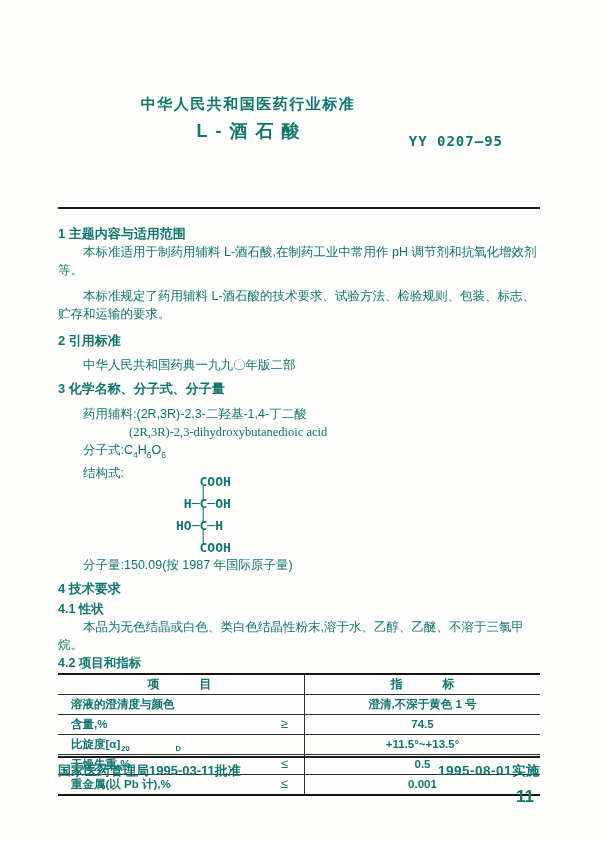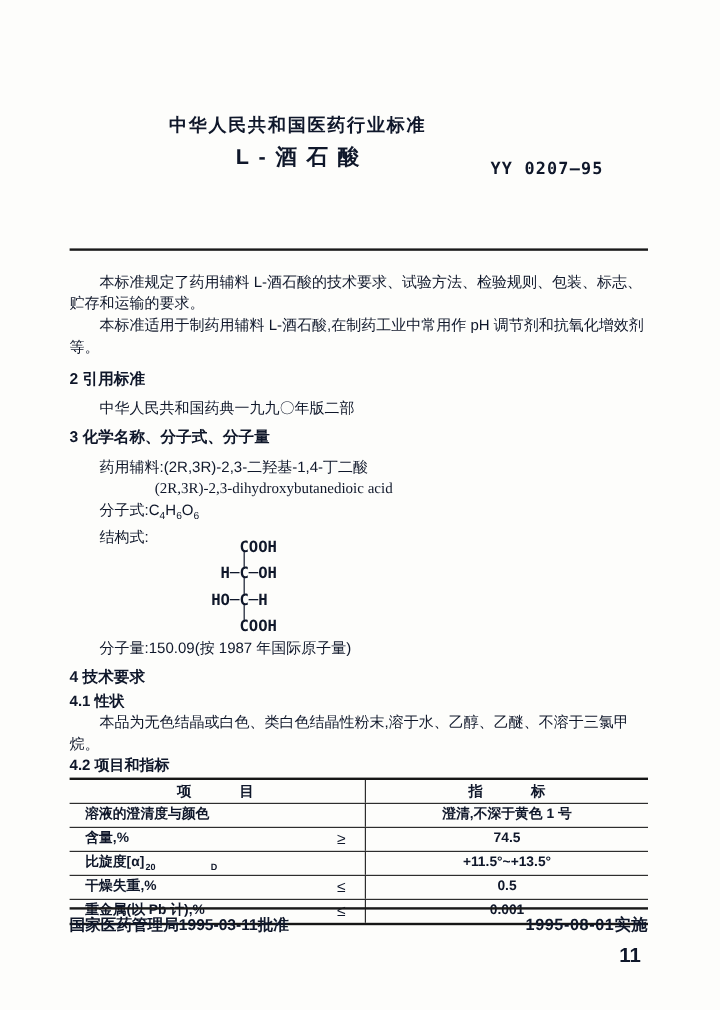--- a/index.html
+++ b/index.html
@@ -1,19 +1,19 @@
 <!DOCTYPE html>
 <html><head>
 <meta charset="utf-8">
 <title>YY 0207—95</title>
 <style>
   html,body{margin:0;padding:0;background:#e8e8e8;}
   .page{
     position:relative;width:600px;height:842px;margin:0 auto;
-    background:#fdfdfb;color:#0f172a;overflow:hidden;
+    background:#fdfdfb;color:#0f766e;overflow:hidden;
     font-family:"Liberation Sans","DejaVu Sans",sans-serif;
   }
   
   .doc-header{position:absolute;left:58px;top:95px;width:380px;text-align:center;}
   .authority{font-size:15px;font-weight:bold;letter-spacing:1.5px;}
   .doc-title-1{margin-top:22px;font-size:18px;font-weight:bold;letter-spacing:14px;padding-left:14px;}
   .doc-title-2{margin-top:5px;font-size:18px;font-weight:bold;letter-spacing:8px;padding-left:8px;}
   .std-no{
     position:absolute;top:133px;right:97px;
     font-family:"DejaVu Sans Mono","Liberation Mono",monospace;
@@ -76,22 +76,23 @@
 
   <div class="doc-header">
     <div class="authority">中华人民共和国医药行业标准</div>
     <div class="doc-title-2">L-酒石酸</div>
   </div>
   <div class="std-no">YY 0207—95</div>
   <div class="rule-top"></div>
 
   <div class="doc-body">
 
+    <div class="sec-h h1">1  主题内容与适用范围</div>
+    <div class="para">本标准适用于制药用辅料 L-酒石酸,在制药工业中常用作 pH 调节剂和抗氧化增效剂等。</div>
     <div class="para p-first">本标准规定了药用辅料 L-酒石酸的技术要求、试验方法、检验规则、包装、标志、贮存和运输的要求。</div>
-    <div class="para">本标准适用于制药用辅料 L-酒石酸,在制药工业中常用作 pH 调节剂和抗氧化增效剂等。</div>
 
     <div class="sec-h h2">2  引用标准</div>
     <div class="para p-ref">中华人民共和国药典一九九〇年版二部</div>
 
     <div class="sec-h h3">3  化学名称、分子式、分子量</div>
     <div class="chem-line"><span>药用辅料:</span><span>(2R,3R)-2,3-二羟基-1,4-丁二酸</span></div>
     <div class="chem-en">(2R,3R)-2,3-dihydroxybutanedioic acid</div>
     <div class="formula-line"><span>分子式:</span><span>C</span><sub>4</sub><span>H</span><sub>6</sub><span>O</span><sub>6</sub></div>
     <div class="formula-line">结构式:</div>
     <span class="structure">   COOH

